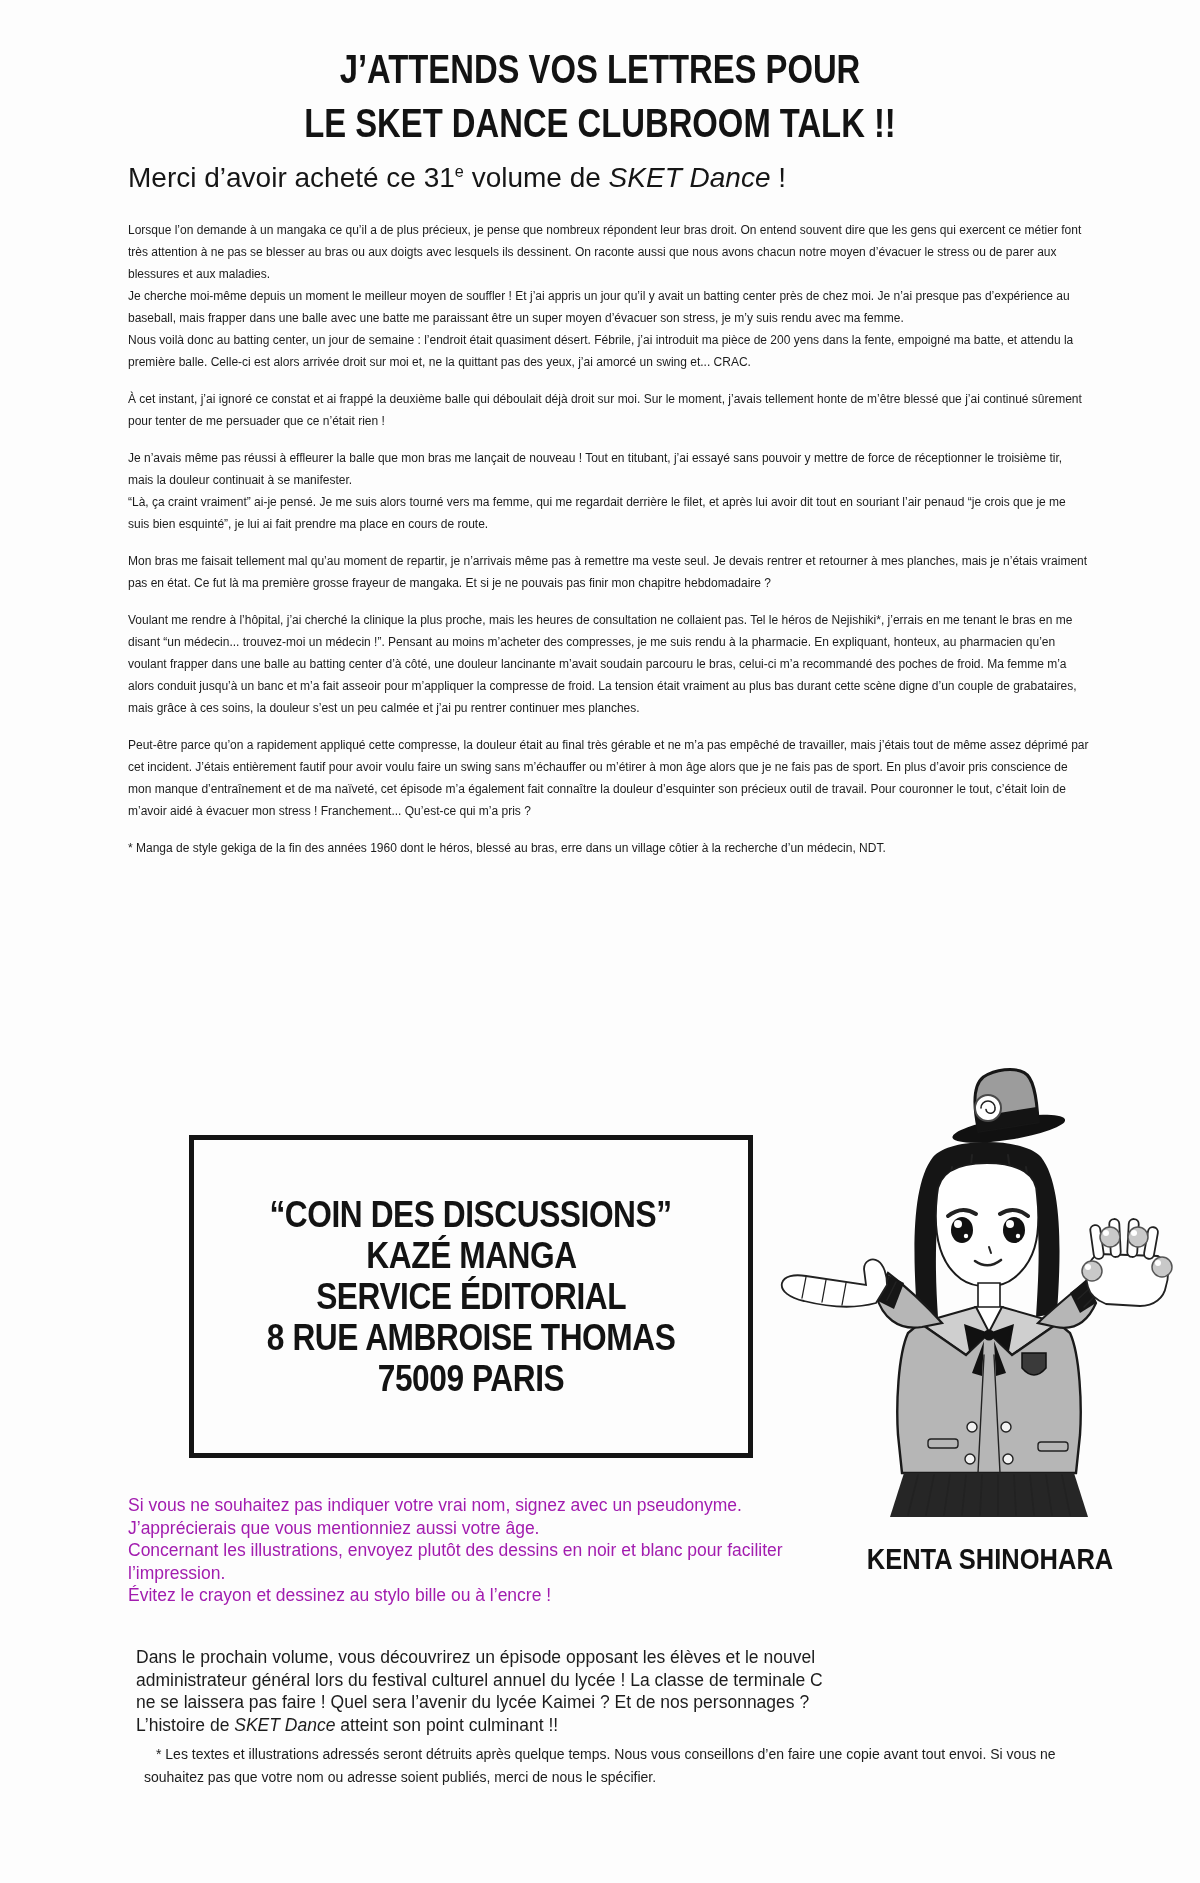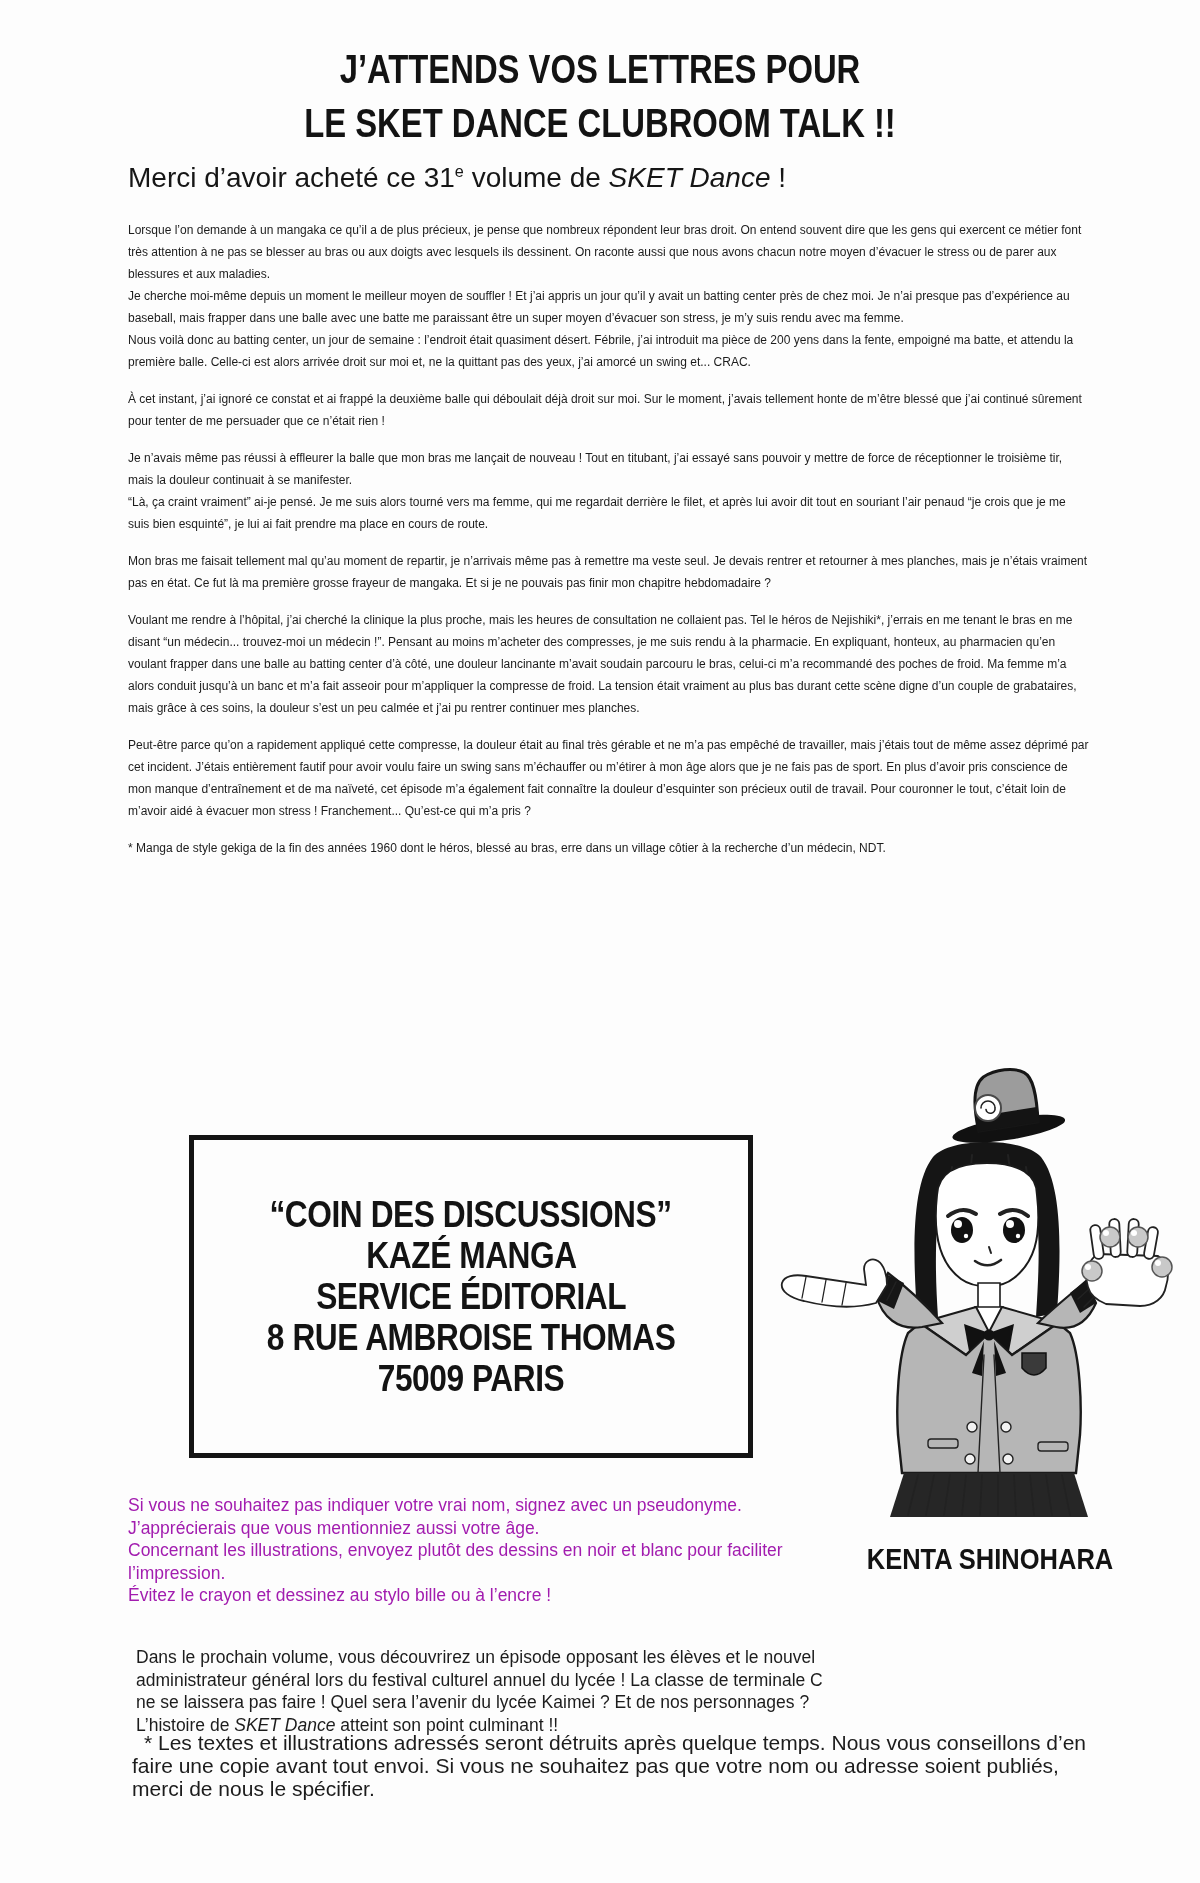--- a/index.html
+++ b/index.html
@@ -27,22 +27,22 @@
     transform:scaleX(0.88); transform-origin:50% 50%; white-space:nowrap; letter-spacing:-0.5px; }
   
   .illustration { position:absolute; left:770px; top:1055px; margin:0; width:410px; height:465px; }
   .signature { position:absolute; left:845px; top:1542px; width:290px; text-align:center;
     font-weight:700; font-size:30px; color:#131313; transform:scaleX(0.85); white-space:nowrap; }
   
   .notes { position:absolute; left:128px; top:1494px; width:680px; margin:0;
     font-size:17.5px; line-height:22.5px; white-space:pre-line; color:#a21caf; }
   .next-volume { position:absolute; left:128px; top:1638px; width:695px; margin:8px;
     font-size:17.5px; line-height:22.5px; color:#1c1c1c; }
-  .footer-note { position:absolute; left:132px; top:1731px; width:958px; margin:0;
-    font-size:21px; line-height:23px; text-indent:12px; color:#1c1c1c; }
+  .footer-note { position:absolute; left:132px; top:1731px; width:958px; margin:12px;
+    font-size:14px; line-height:23px; text-indent:12px; color:#1c1c1c; }
   svg .ln { fill:none; stroke:#222222; stroke-linecap:round; }
 </style>
 </head>
 <body>
 
 <div class="page">
 
   <h1 class="page-title">
     <span class="tline">J’ATTENDS VOS LETTRES POUR</span>
     <span class="tline">LE SKET DANCE CLUBROOM TALK !!</span>

